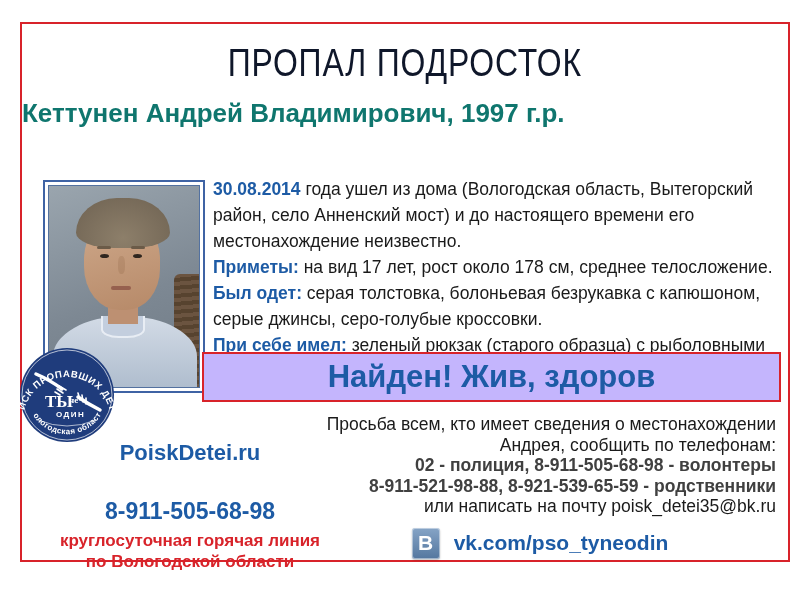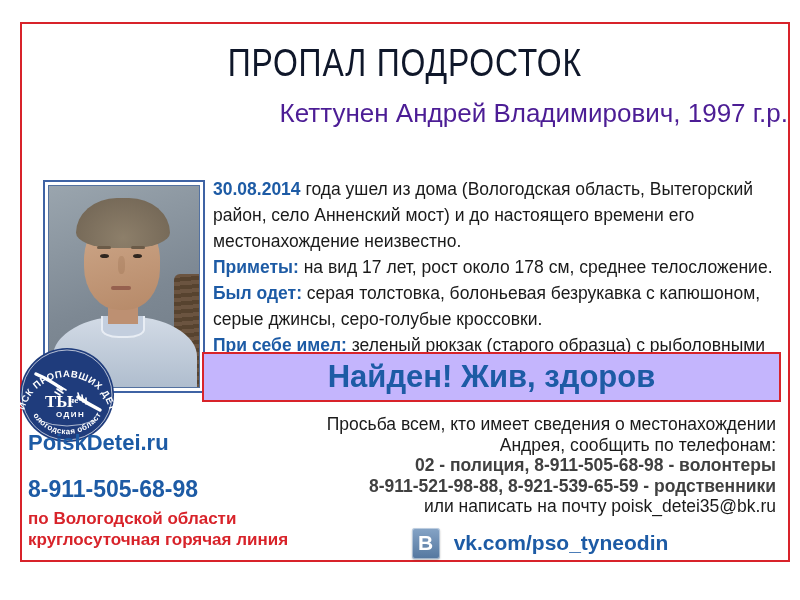--- a/index.html
+++ b/index.html
@@ -6,22 +6,22 @@
   html,body { width:800px; height:600px; background:#ffffff;
     font-family:"Liberation Sans", sans-serif; overflow:hidden; }
   .page { position:relative; width:800px; height:600px; background:#fff; }
   .poster { position:absolute; left:20px; top:22px; width:770px; height:540px;
     border:2px solid #d8232a; background:#fff; }
 
   .title { position:absolute; top:18px; left:0; width:100%; text-align:center;
     color:#0f172a; font-size:38px; font-weight:500; letter-spacing:1px; white-space:nowrap; }
   .title span { display:inline-block; transform:scaleX(0.84); transform-origin:center; }
 
-  .person-name { position:absolute; top:74px; left:0; width:100%; text-align:right;
-    color:#4c1d95; font-size:26px; font-weight:normal; white-space:nowrap; }
+  .person-name { position:absolute; top:74px; left:0; width:100%; text-align:left;
+    color:#0f766e; font-size:26px; font-weight:bold; white-space:nowrap; }
 
   
   .photo-frame { position:absolute; left:21px; top:156px; width:162px; height:213px;
     border:2px solid #3f63a4; background:#fff; padding:3px; }
   .photo { position:relative; width:100%; height:100%; border:1px solid #53719f;
     overflow:hidden; background:linear-gradient(160deg,#9aa5ae 0%,#7d8893 55%,#6f7a85 100%); }
   .curtain { position:absolute; right:-3px; top:44%; width:28px; height:62%;
     background:repeating-linear-gradient(175deg,#6b5440 0 4px,#57432f 4px 8px);
     border-radius:6px 0 0 0; }
   .face { position:absolute; left:35px; top:30px; width:76px; height:94px;
@@ -52,23 +52,23 @@
   
   .desc { position:absolute; left:191px; top:152px; width:574px;
     font-size:17.5px; line-height:26px; color:#1a1a1a; }
   .bb { color:#1d5ba5; font-weight:bold; }
 
   .found-box { position:absolute; left:180px; top:328px; width:579px; height:50px;
     border:2px solid #d8232a; display:flex; align-items:center; justify-content:center;
     color:#1d5ba5; font-weight:bold; font-size:31px; background:#c4b5fd; }
 
   
-  .left-footer { position:absolute; left:6px; top:406px; width:324px; text-align:left; }
+  .left-footer { position:absolute; left:6px; top:416px; width:324px; text-align:center; }
   .site { color:#1d5ba5; font-weight:bold; font-size:22px; }
-  .hotline { color:#1d5ba5; font-weight:bold; font-size:23px; margin-top:20px; }
+  .hotline { color:#1d5ba5; font-weight:bold; font-size:23px; margin-top:32px; }
   .hotline-caption { color:#d8232a; font-weight:bold; font-size:17px;
     line-height:21px; margin-top:5px; }
 
   
   .contact { position:absolute; left:282px; top:390px; width:472px; text-align:right;
     font-size:17.5px; line-height:20.6px; color:#1a1a1a; }
   .red-bold { color:#404040; font-weight:bold; }
   .vk-row { margin-top:11px; display:flex; align-items:center; justify-content:center; gap:14px; }
   .vk-icon { width:28px; height:31px; border-radius:3px;
     background:linear-gradient(180deg,#86a4c6 0%,#54779f 100%);
@@ -137,22 +137,22 @@
       <p><span class="bb">Был одет:</span><span> серая толстовка, болоньевая безрукавка с капюшоном, серые джинсы, серо-голубые кроссовки.</span></p>
       <p><span class="bb">При себе имел:</span><span> зеленый рюкзак (старого образца) с рыболовными снастями, спортивками, кофтой, сапогами. Мобильный телефон.</span></p>
     </div>
 
     <div class="found-box">Найден! Жив, здоров</div>
 
     <div class="left-footer">
       <div class="site">PoiskDetei.ru</div>
       <div class="hotline">8-911-505-68-98</div>
       <div class="hotline-caption">
+        <div>круглосуточная горячая линия</div>
         <div>по Вологодской области</div>
-        <div>круглосуточная горячая линия</div>
       </div>
     </div>
 
     <div class="contact">
       <div>Просьба всем, кто имеет сведения о местонахождении</div>
       <div>Андрея, сообщить по телефонам:</div>
       <div class="red-bold">02 - полиция, 8-911-505-68-98 - волонтеры</div>
       <div class="red-bold">8-911-521-98-88, 8-921-539-65-59 - родственники</div>
       <div>или написать на почту poisk_detei35@bk.ru</div>
       <div class="vk-row">

